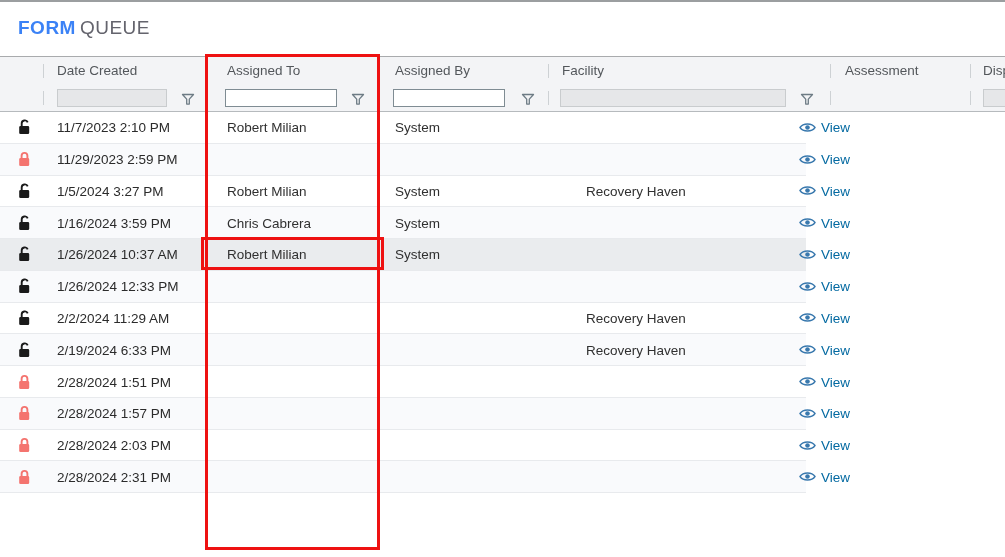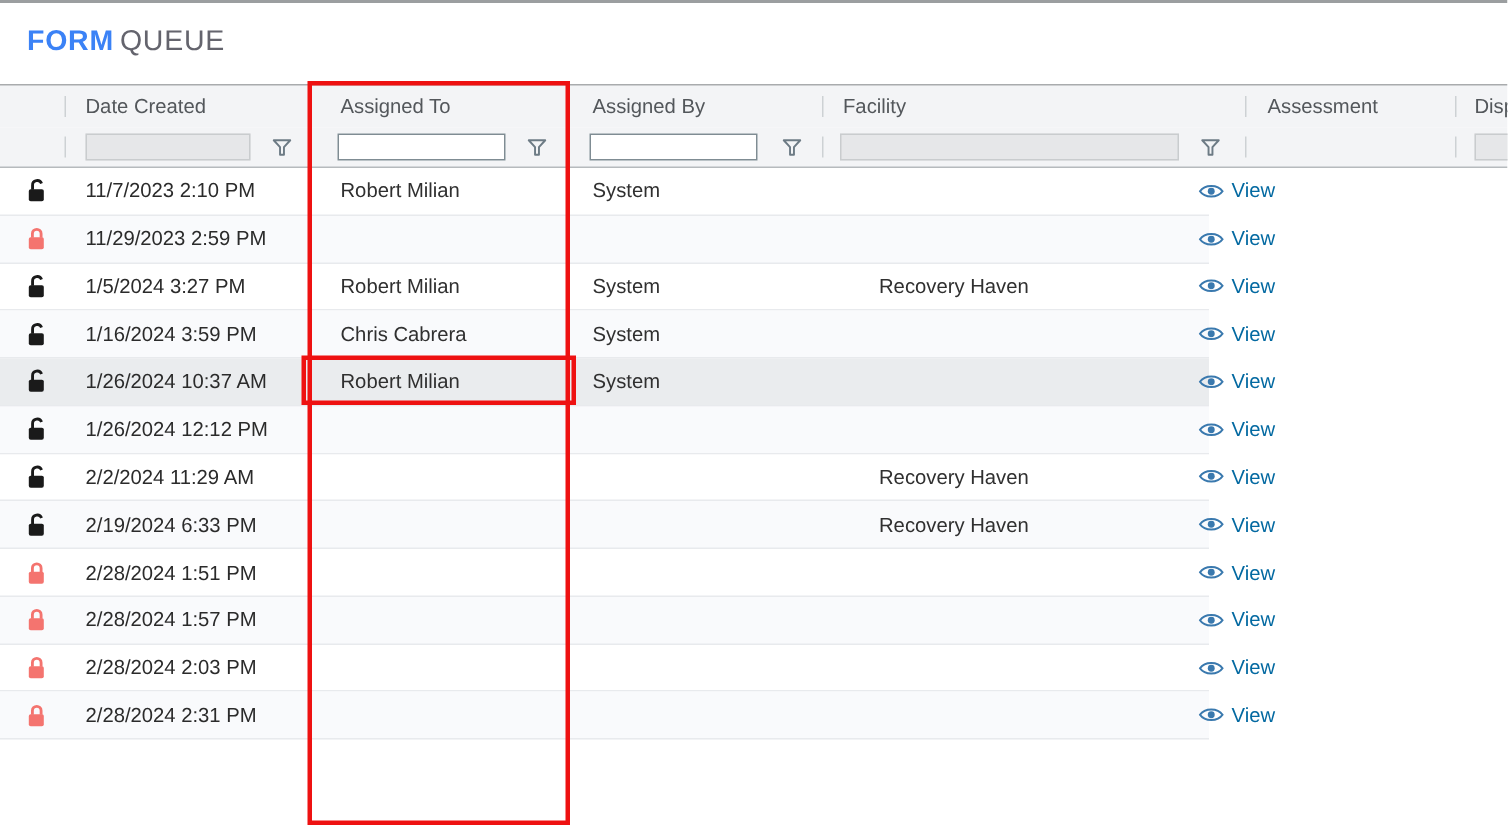--- a/index.html
+++ b/index.html
@@ -220,21 +220,21 @@
       <span>View</span>
     </a>
   </div>
       <div class="row alt">
     <span class="cell col-lock">
           <svg width="15" height="17" viewBox="0 0 15 17">
             <path d="M4.7 8 V5.1 A3.1 3.1 0 0 1 10.7 3.9" fill="none" stroke="#1a1a1a" stroke-width="1.9"></path>
             <rect x="2.2" y="7.6" width="10" height="8" rx="1.3" fill="#1a1a1a"></rect>
           </svg>
         </span>
-    <span class="cell col-date">1/26/2024 12:12 PM</span>
+    <span class="cell col-date">1/26/2024 12:33 PM</span>
     <span class="cell col-to"></span>
     <span class="cell col-by"></span>
     <span class="cell col-fac"></span>
     <a class="cell view-link">
       <span>
         <svg width="17" height="12" viewBox="0 0 17 12">
           <path d="M1 6 C 4.2 1.3, 12.8 1.3, 16 6 C 12.8 10.7, 4.2 10.7, 1 6 Z" fill="none" stroke="#3a79ae" stroke-width="1.4"></path>
           <circle cx="8.5" cy="6" r="2.3" fill="#3a79ae"></circle>
         </svg>
       </span>

